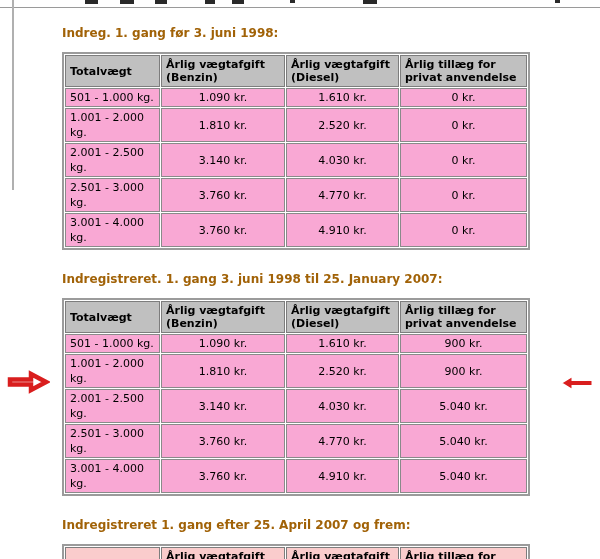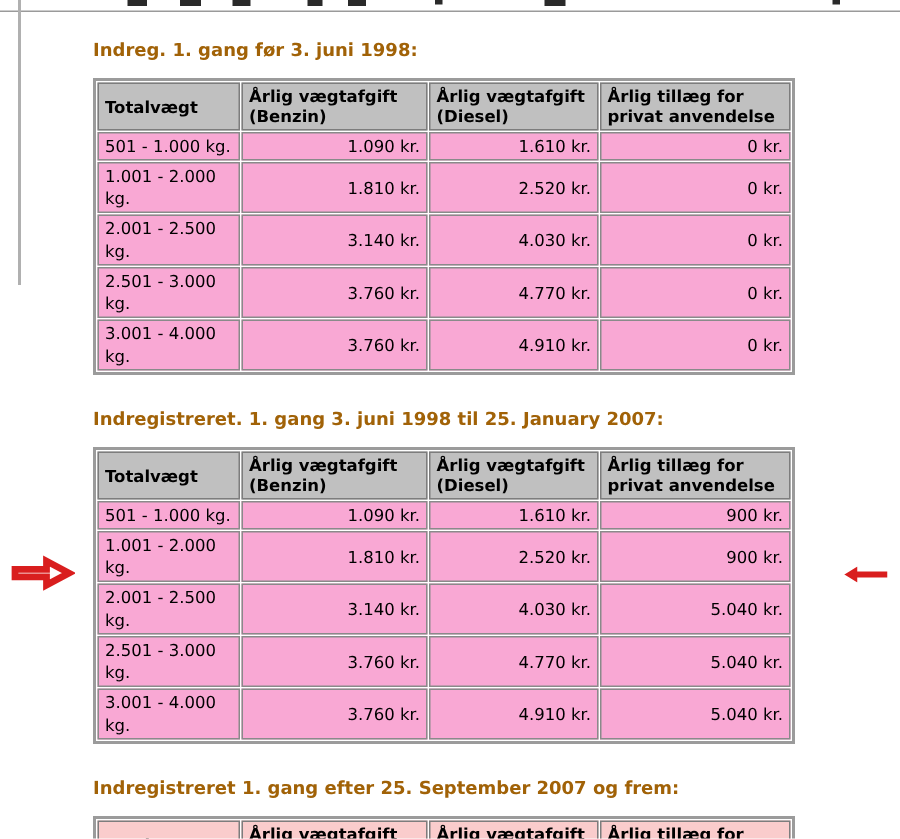--- a/index.html
+++ b/index.html
@@ -29,21 +29,21 @@
   table.tax th{
     background:#C0C0C0;border:1px solid #7d7d7d;
     font-size:11px;font-weight:bold;text-align:left;
     padding:2px 4px;line-height:13px;vertical-align:middle;
   }
   table.tax td{
     border:1px solid #8a8a8a;font-size:11px;
     padding:1px 4px;line-height:15px;background:#f9a8d4;
   }
   td.w{text-align:left;}
-  td.c{text-align:right;}
+  td.c{text-align:center;}
   table.tax.pink th{background:#FACCCC;}
   
   .t2wrap{position:relative;}
   .arrow{position:absolute;}
   .arrow-left{left:6px;top:72px;}
   .arrow-right{left:557px;top:74px;}
 </style>
 </head>
 <body>
 
@@ -162,21 +162,21 @@
       <path d="M4 9.5 L25 9.5 L25 4 L40 12 L25 20 L25 14.5 L4 14.5 Z" fill="#ffffff" stroke-width="4.5" stroke-linejoin="miter" stroke="#D91E1E"></path>
     </svg>
   </span>
   <span class="arrow arrow-right">
     <svg width="40" height="22" viewBox="0 0 40 22">
       <path d="M36 7.5 L16 7.5 L16 3 L3 11 L16 19 L16 14.5 L36 14.5 Z" stroke-width="3" stroke-linejoin="miter" stroke="#ffffff" fill="#D91E1E"></path>
     </svg>
   </span>
 </div>
 
-<div class="sec-heading">Indregistreret 1. gang efter 25. September 2007 og frem:</div>
+<div class="sec-heading">Indregistreret 1. gang efter 25. April 2007 og frem:</div>
 
 <table class="tax pink">
   <colgroup>
       <col class="c1">
       <col class="c2">
       <col class="c3">
       <col class="c4">
     </colgroup>
   <tbody>
       <tr>

